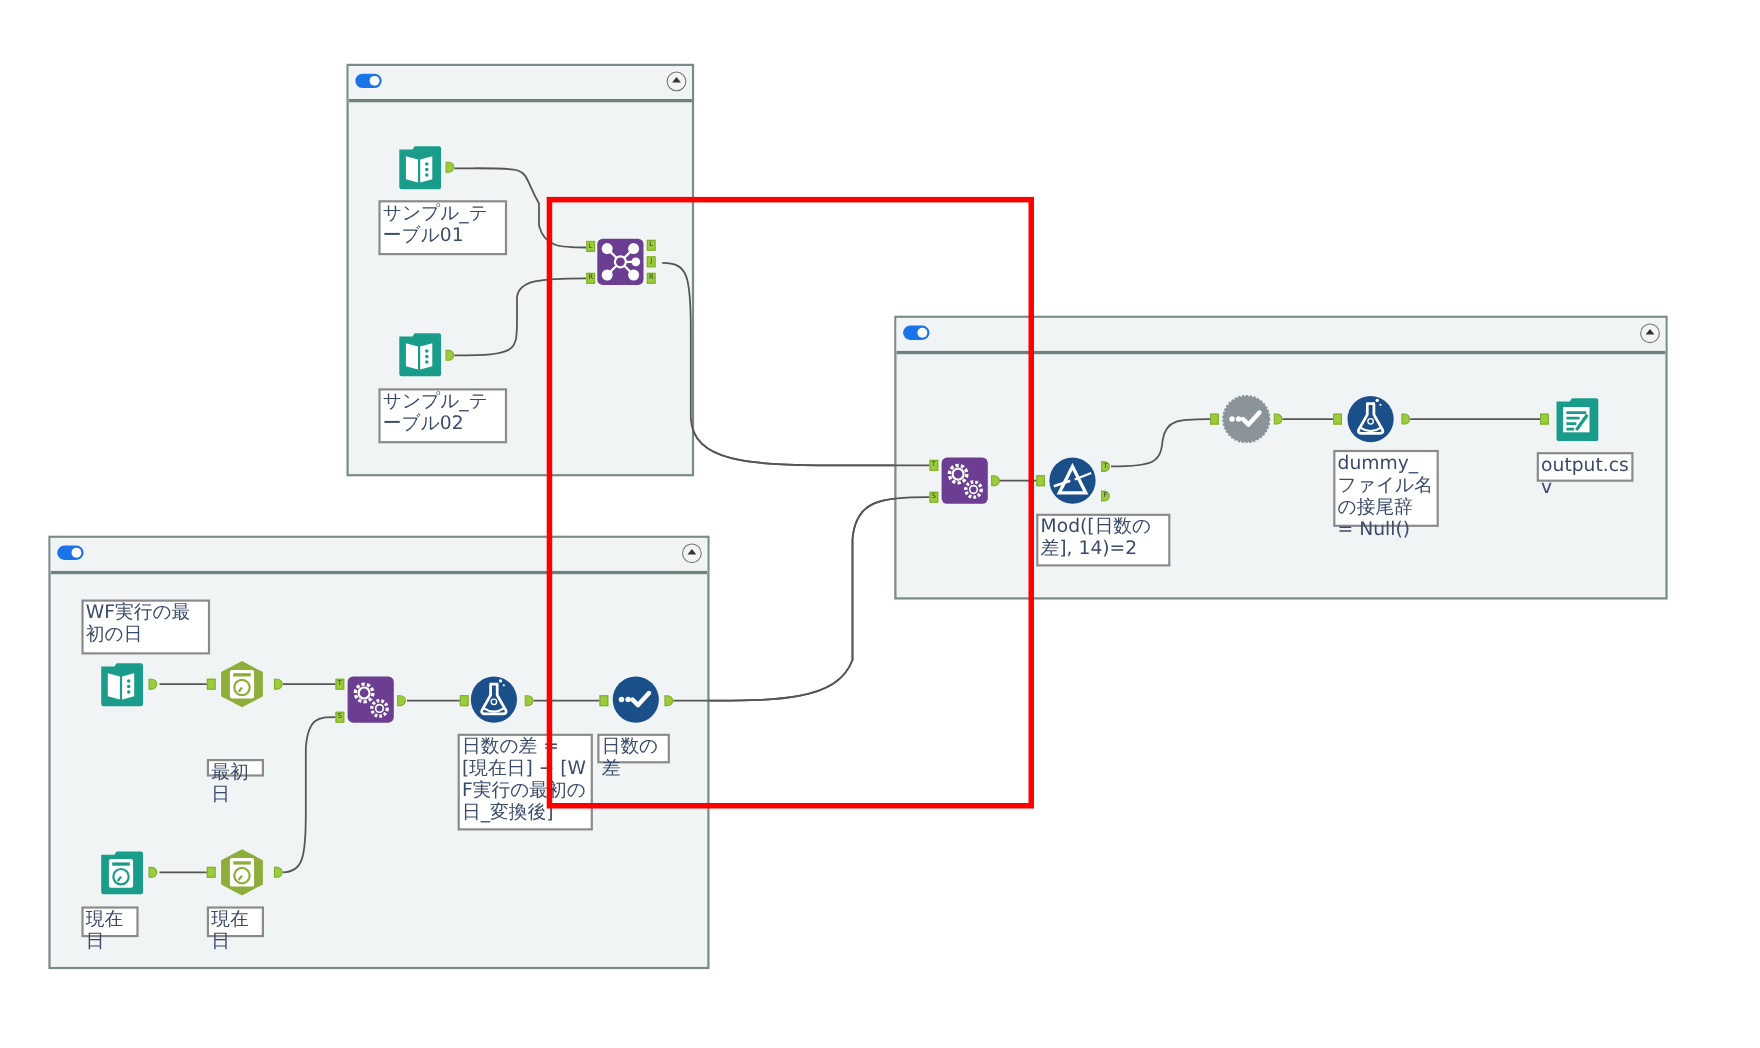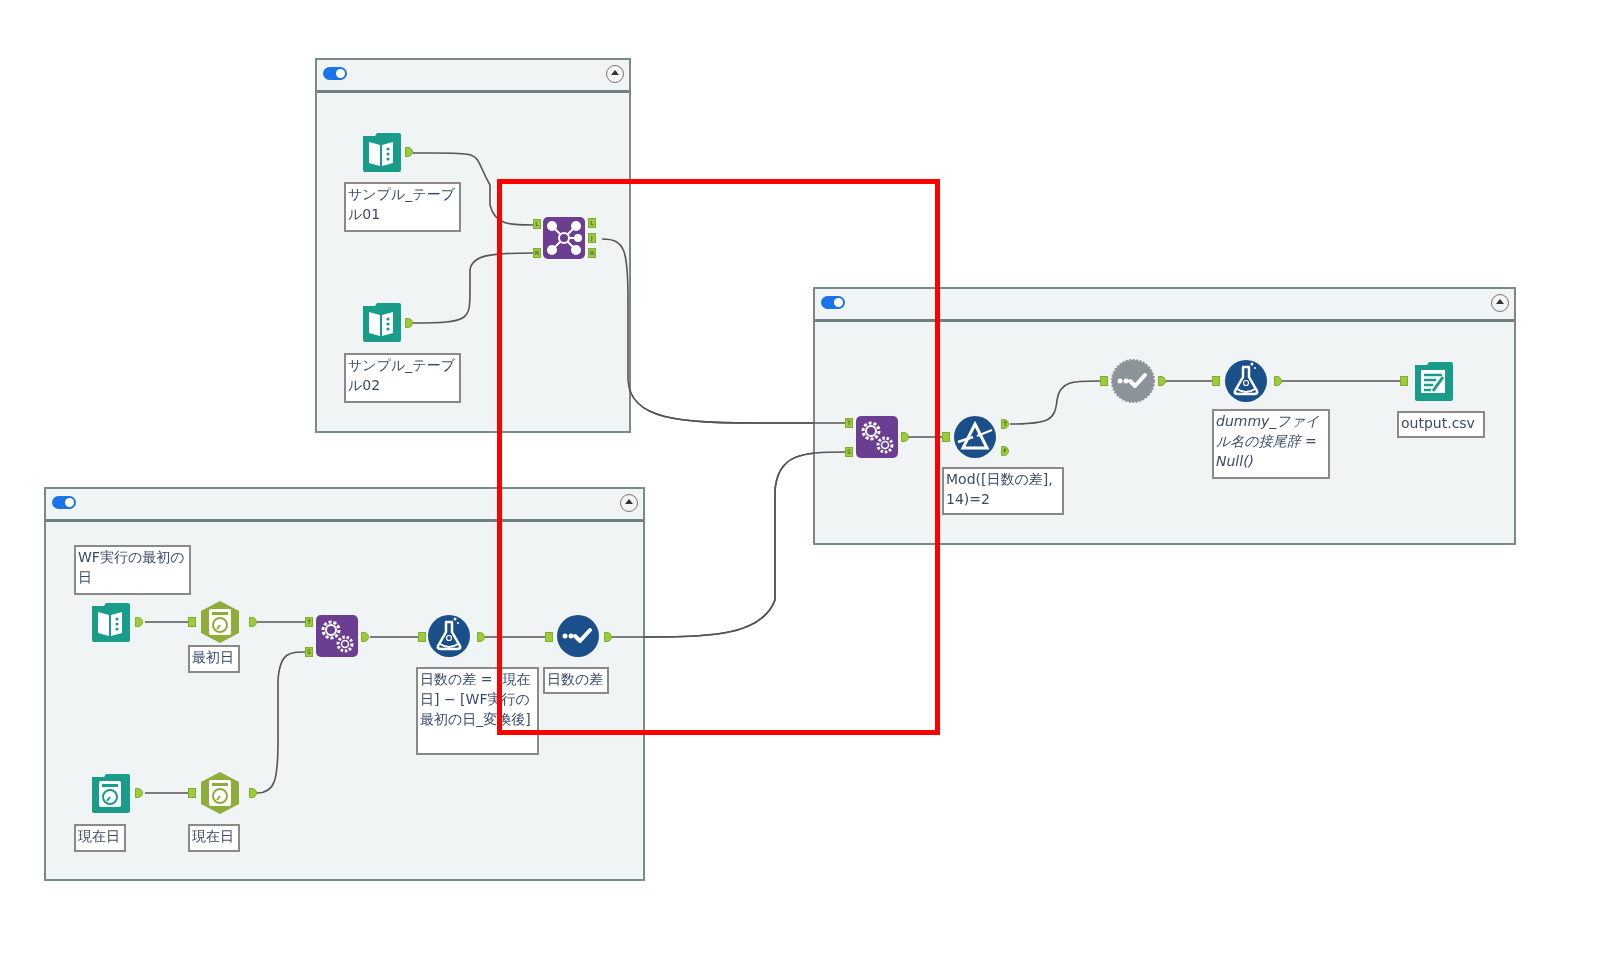--- a/index.html
+++ b/index.html
@@ -8,21 +8,21 @@
   .container { position:absolute; background:#f1f4f5; border:2px solid #7a8a88; box-sizing:border-box; }
   .container .hdr { position:absolute; left:0; right:0; top:0; height:30px; border-bottom:3px solid #6f807e; background:#f1f4f5; }
   .toggle { position:absolute; left:6px; top:7px; width:24px; height:13px; border-radius:7px; background:#1a73e8; cursor:pointer; }
   .toggle::after { content:""; position:absolute; right:2px; top:2px; width:9px; height:9px; border-radius:50%; background:#fff; }
   .collapse { position:absolute; right:5px; top:5px; width:18px; height:18px; border-radius:50%; border:1.5px solid #777; background:#f4f4f4; box-sizing:border-box; cursor:pointer; }
   .collapse::after { content:""; position:absolute; left:4px; top:4px; border-left:4px solid transparent; border-right:4px solid transparent; border-bottom:5px solid #333; }
   .tool { position:absolute; width:44px; height:44px; cursor:pointer; }
   .tool svg { width:100%; height:100%; display:block; }
   .anchor { position:absolute; width:8px; height:10px; background:#9ccc3b; border:1px solid #7fae2a; box-sizing:border-box; font-size:6px; line-height:8px; color:#333; text-align:center; }
   .anchor.out { border-radius:0 5px 5px 0; }
-  .label { position:absolute; background:#fff; border:2px solid #8a8a8a; box-sizing:border-box; font-size:14px; line-height:20px; color:#3a4a6a; padding:0 2px; white-space:pre-wrap; word-break:break-all; }
+  .label { position:absolute; background:#fff; border:2px solid #8a8a8a; box-sizing:border-box; font-size:17px; line-height:20px; color:#3a4a6a; padding:0 2px; white-space:pre-wrap; word-break:break-all; }
   svg.wires { position:absolute; left:0; top:0; width:1600px; height:953px; pointer-events:none; }
   .redbox { position:absolute; left:497px; top:179px; width:443px; height:556px; border:5px solid #ff0000; box-sizing:border-box; pointer-events:none; }
 </style>
 </head>
 <body>
 
 <svg class="wires" viewBox="0 0 1600 953">
   <g fill="none" stroke="#555" stroke-width="1.6">
     <path d="M413,153 C490,153 470,150 490,185 L490,205 C495,225 510,225 533,225"></path>
     <path d="M413,323 C470,323 470,320 470,290 L470,270 C472,255 490,253 533,253"></path>
@@ -146,21 +146,21 @@
 <div class="tool" style="left:198px;top:600px;">
   <svg viewBox="0 0 44 44">
     <polygon points="22,1 41,11 41,33 22,43 3,33 3,11" fill="#8fad3a"></polygon>
     <rect x="11" y="9" width="22" height="26" rx="2" fill="#fff"></rect>
     <rect x="14" y="12" width="16" height="3" fill="#8fad3a"></rect>
     <circle cx="22" cy="25" r="7" fill="none" stroke="#8fad3a" stroke-width="2"></circle>
     <line x1="22" y1="25" x2="19" y2="29" stroke="#8fad3a" stroke-width="2"></line>
   </svg>
 </div>
 <div class="anchor out" style="left:249px;top:617px;"></div>
-<div class="label" style="left:188px;top:645px;width:52px;height:28px;">最初日</div>
+<div class="label" style="left:188px;top:690px;width:52px;height:16px;">最初日</div>
 
 <div class="anchor" style="left:305px;top:617px;">T</div>
 <div class="anchor" style="left:305px;top:647px;">S</div>
 <div class="tool" style="left:315px;top:614px;">
   <svg viewBox="0 0 44 44">
     <rect x="1" y="1" width="42" height="42" rx="5" fill="#6b3e91"></rect>
     <circle cx="16" cy="16" r="8" fill="none" stroke="#fff" stroke-width="3" stroke-dasharray="3 2"></circle>
     <circle cx="16" cy="16" r="5" fill="none" stroke="#fff" stroke-width="2"></circle>
     <circle cx="30" cy="30" r="7" fill="none" stroke="#fff" stroke-width="3" stroke-dasharray="2.5 1.8"></circle>
     <circle cx="30" cy="30" r="3.5" fill="none" stroke="#fff" stroke-width="1.5"></circle>
@@ -261,21 +261,21 @@
   <svg viewBox="0 0 44 44">
     <circle cx="22" cy="22" r="21" fill="#1b4f8a"></circle>
     <path d="M18,8 L26,8 M19,8 L19,18 L11,32 Q10,35 14,35 L30,35 Q34,35 33,32 L25,18 L25,8" fill="none" stroke="#fff" stroke-width="2.5"></path>
     <path d="M13,30 Q22,36 31,30" fill="none" stroke="#fff" stroke-width="2"></path>
     <circle cx="22" cy="24" r="2.5" fill="none" stroke="#fff" stroke-width="1.2"></circle>
     <circle cx="28" cy="5" r="1.5" fill="#fff"></circle>
       <circle cx="31" cy="9" r="1" fill="#fff"></circle>
   </svg>
 </div>
 <div class="anchor out" style="left:1274px;top:376px;"></div>
-<div class="label" style="left:1212px;top:409px;width:118px;height:70px;font-style:italic;">dummy_ファイル名の接尾辞 = Null()</div>
+<div class="label" style="left:1212px;top:409px;width:96px;height:70px;">dummy_ファイル名の接尾辞 = Null()</div>
 
 <div class="anchor" style="left:1400px;top:376px;"></div>
 <div class="tool" style="left:1411px;top:359px;">
   <svg viewBox="0 0 44 44">
     <path d="M4,6 L16,6 L18,3 L40,3 Q42,3 42,5 L42,40 Q42,42 40,42 L6,42 Q4,42 4,40 Z" fill="#1a9c8a"></path>
     <rect x="10" y="11" width="24" height="23" fill="#fff"></rect>
     <g stroke="#1a9c8a" stroke-width="2.5">
         <line x1="13" y1="16" x2="31" y2="16"></line>
         <line x1="13" y1="21" x2="25" y2="21"></line>
         <line x1="13" y1="26" x2="22" y2="26"></line>

